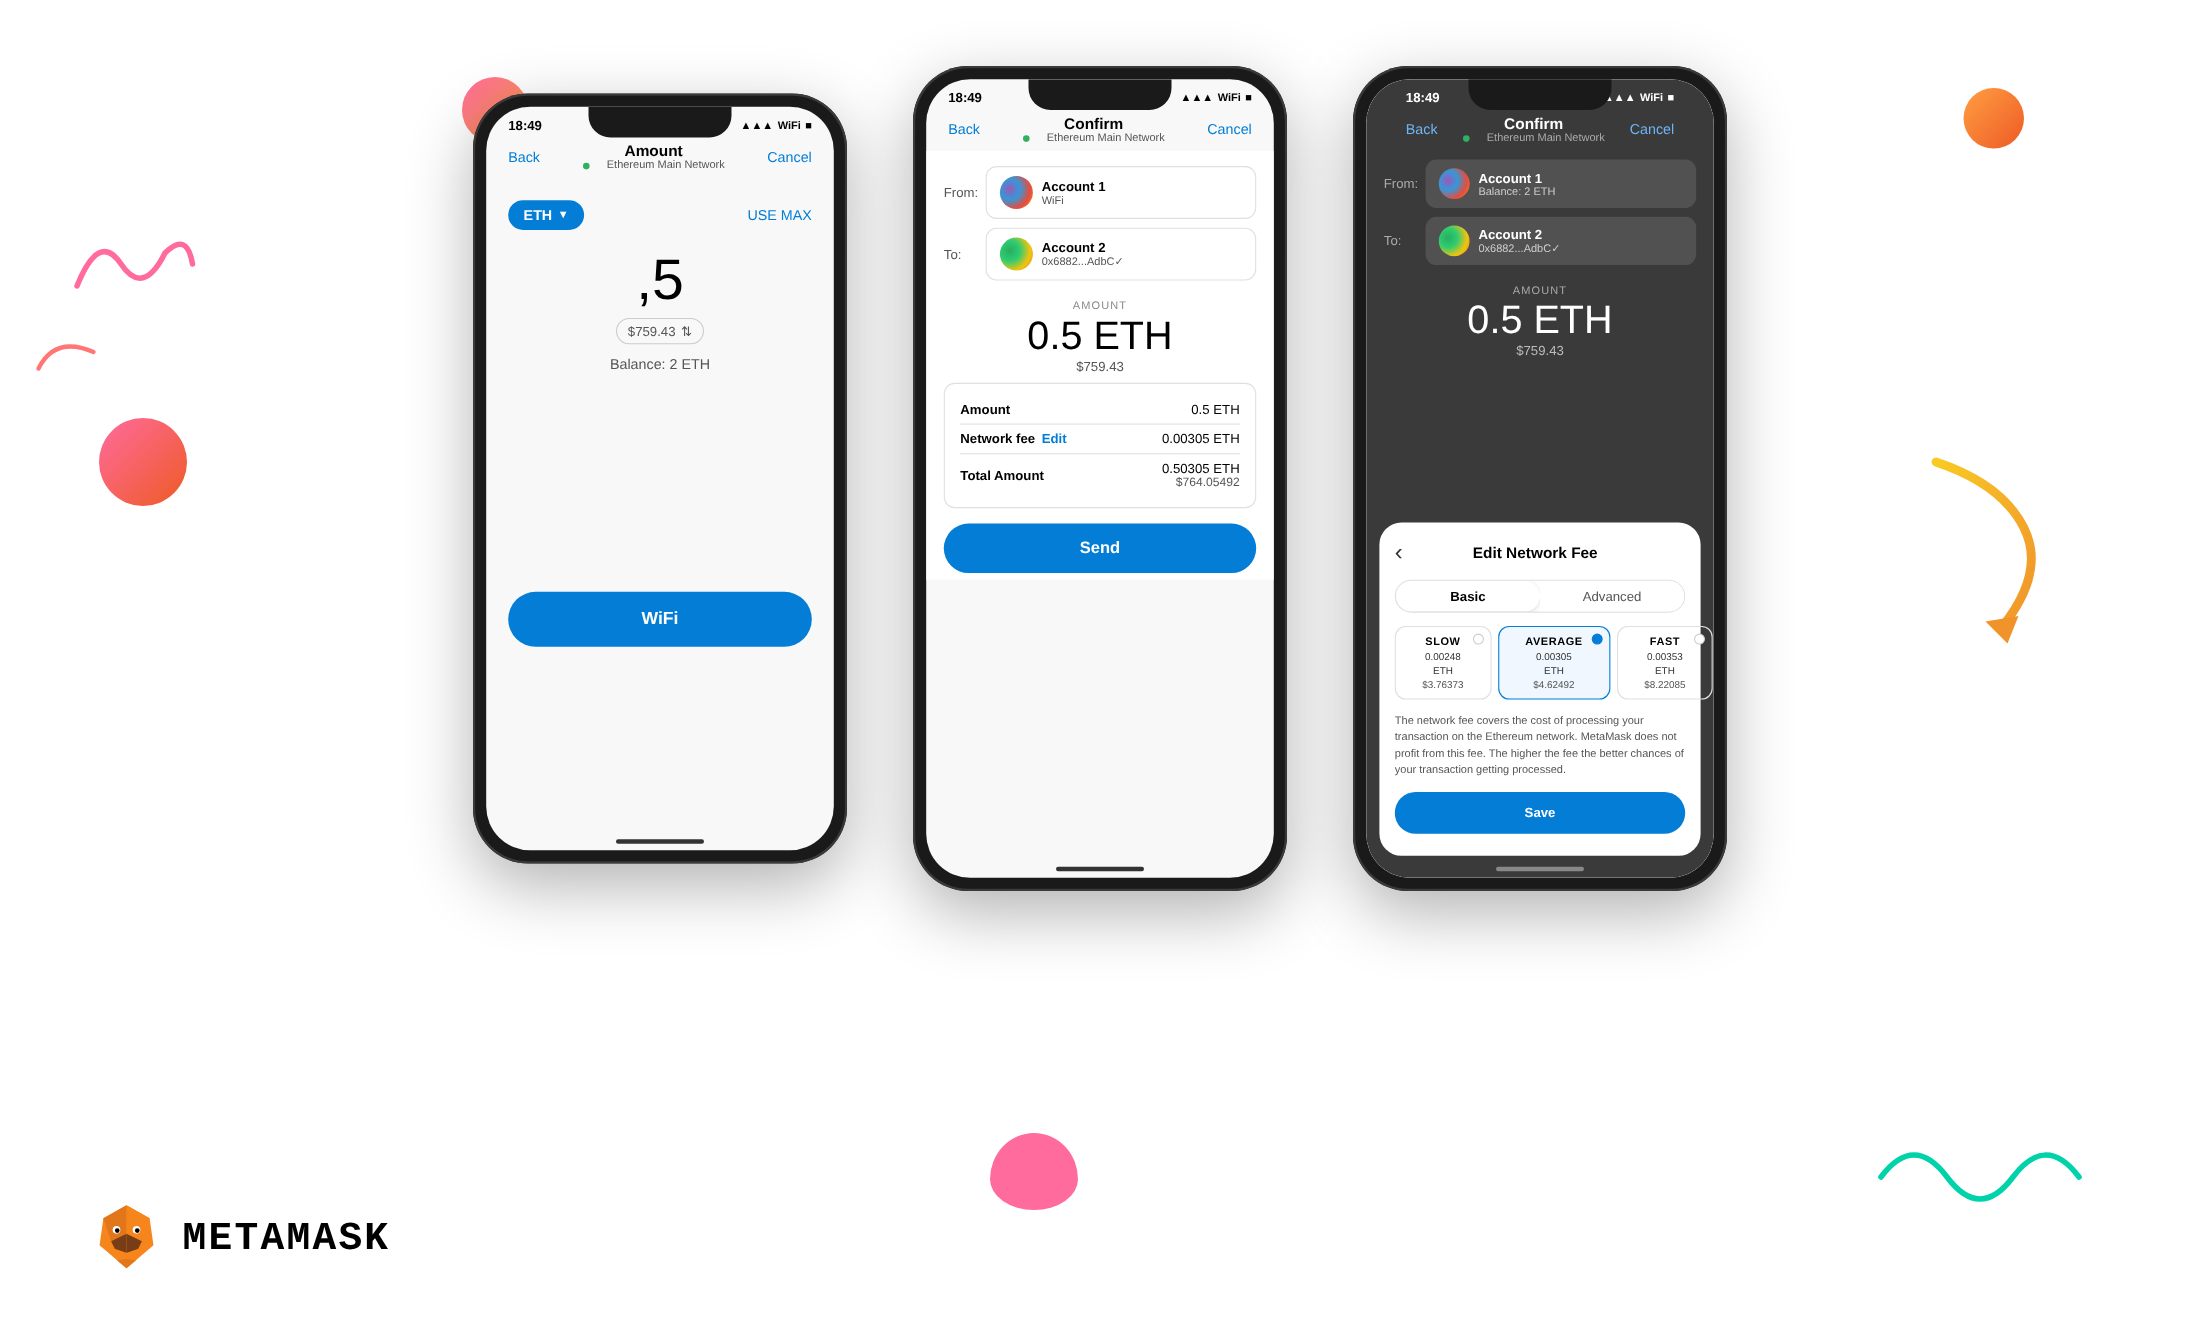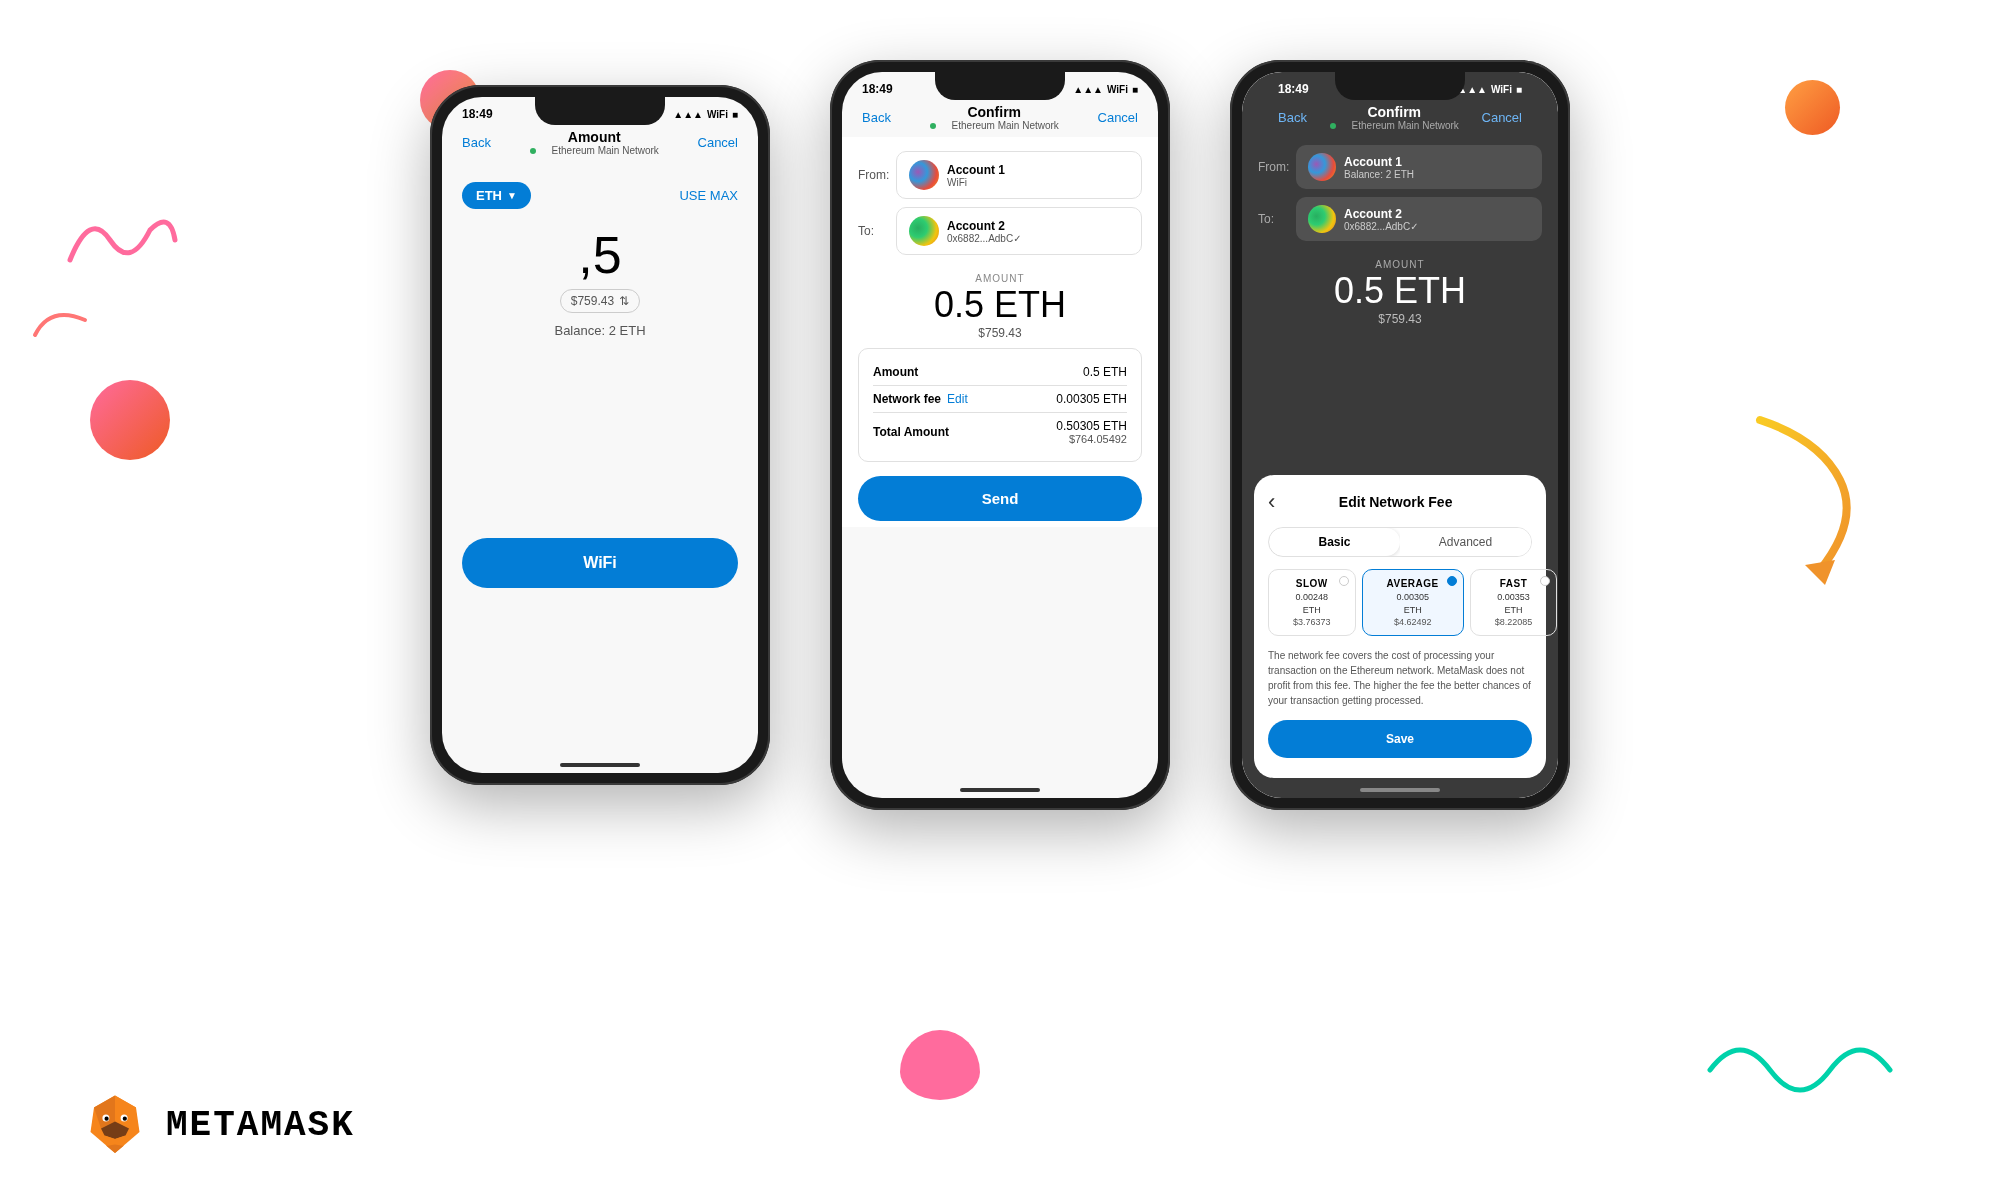--- a/index.html
+++ b/index.html
@@ -241,21 +241,21 @@
 
     .fee-row {
       display: flex;
       justify-content: space-between;
       align-items: center;
       padding: 6px 0;
       font-size: 12px;
     }
 
     .fee-row-label { font-weight: 600; color: #000; display: flex; align-items: center; gap: 6px; }
-    .fee-edit { color: #037dd6; font-weight: 400; }
+    .fee-edit { color: #037dd6; font-weight: 700; }
     .fee-row-value { color: #000; font-size: 12px; }
     .fee-divider { border: none; border-top: 1px solid #e0e0e0; }
 
     .send-btn {
       background: #037dd6;
       color: white;
       border: none;
       border-radius: 30px;
       padding: 14px;
       width: 100%;

